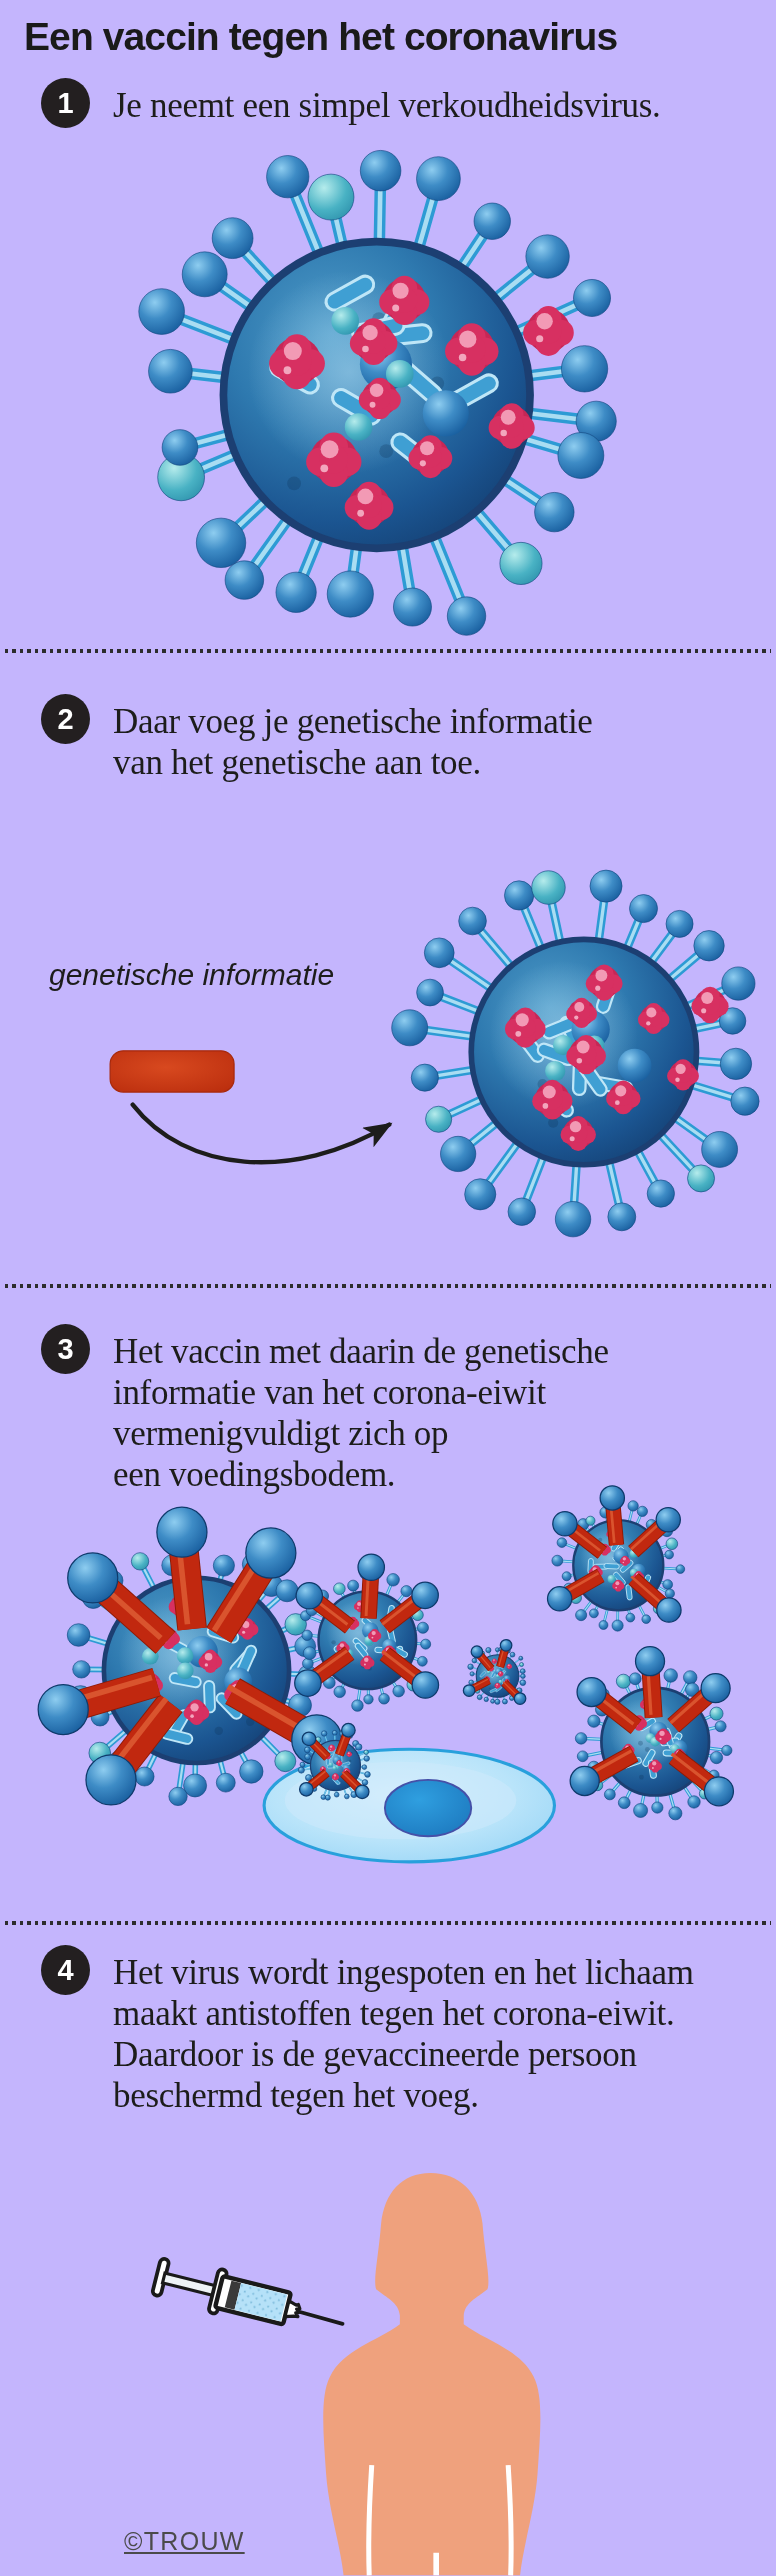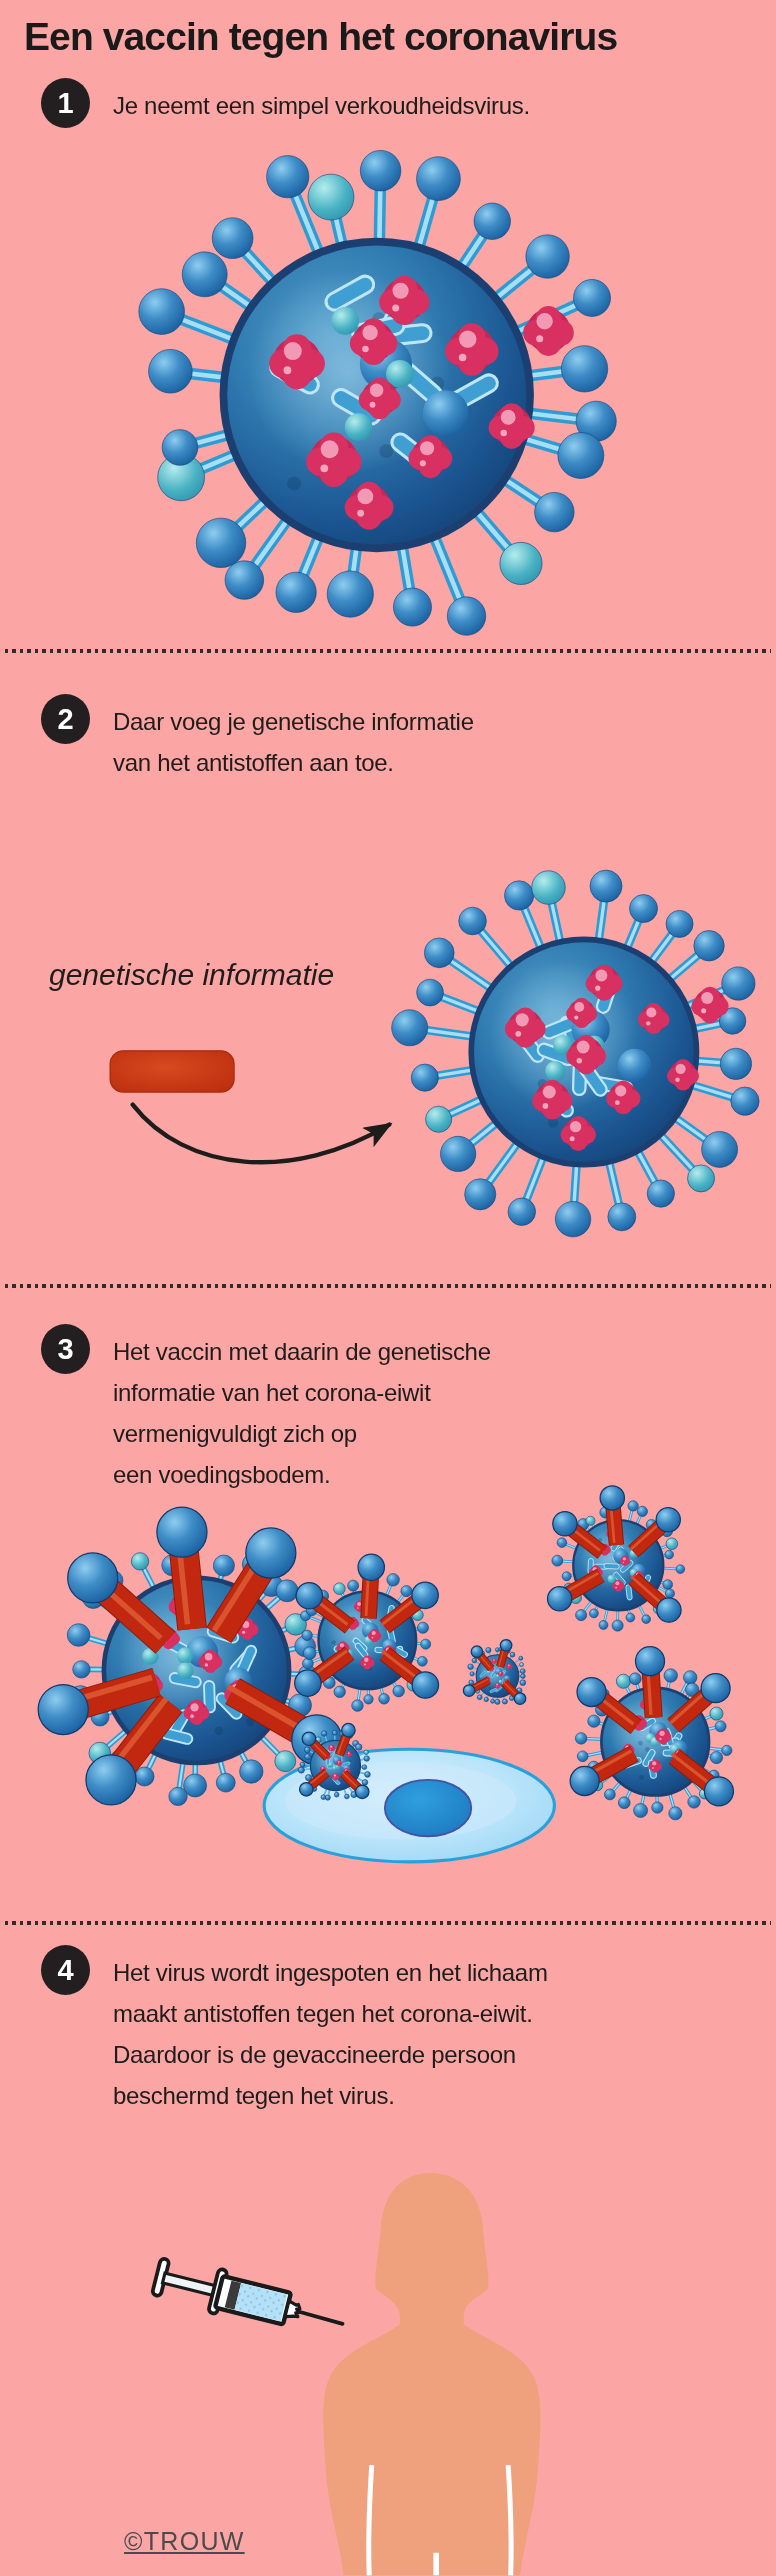--- a/index.html
+++ b/index.html
@@ -1,24 +1,24 @@
 <!DOCTYPE html>
 <html style="font-size:10px"><head>
 <meta charset="utf-8">
 <style>
   html,body{margin:0;padding:0;background:#fff;}
-  #stage{position:relative;width:776px;height:2576px;background:#fca5a5;overflow:hidden;
+  #stage{position:relative;width:776px;height:2576px;background:#c4b5fd;overflow:hidden;
          font-family:"Liberation Sans","DejaVu Sans",sans-serif;}
   .title{position:absolute;left:24px;top:15px;font-size:39px;font-weight:700;color:#1a1a1a;
          letter-spacing:-0.9px;white-space:nowrap;}
   .badge{position:absolute;left:41px;width:49px;height:50px;border-radius:50%;background:#231f20;
          color:#ffffff;font-size:29px;font-weight:700;display:flex;align-items:center;justify-content:center;}
   .badge.s1{top:78px}.badge.s2{top:694px}.badge.s3{top:1324px}.badge.s4{top:1945px}
-  .step-text{position:absolute;left:113px;font-size:24px;line-height:41px;color:#1d1d1b;
-             letter-spacing:-0.3px;white-space:nowrap;}
+  .step-text{position:absolute;left:113px;font-size:35px;line-height:41px;color:#1d1d1b;
+             letter-spacing:-0.3px;white-space:nowrap;font-family:Liberation Serif, serif;}
   .step-text.s1{top:85px}.step-text.s2{top:701px}.step-text.s3{top:1331px}.step-text.s4{top:1952px}
   .sep{position:absolute;left:5px;width:766px;height:3.8px;
        background:repeating-linear-gradient(90deg,#2d2d2d 0 3.1px,transparent 3.1px 7.5px);}
   .sep.p1{top:649px}.sep.p2{top:1284px}.sep.p3{top:1921px}
   .label-italic{position:absolute;left:49px;top:955px;font-size:30px;line-height:40px;
                 font-style:italic;color:#1d1d1b;white-space:nowrap;}
   .credit{position:absolute;left:124px;top:2527px;font-size:25px;color:#4b4b4b;letter-spacing:1.3px;text-decoration:underline;}
   #art{position:absolute;left:0;top:0;width:776px;height:2576px;}
 </style>
 </head>
@@ -31,33 +31,33 @@
   <div class="badge s1">1</div>
   <div class="badge s2">2</div>
   <div class="badge s3">3</div>
   <div class="badge s4">4</div>
 
   <div class="step-text s1">
     <div>Je neemt een simpel verkoudheidsvirus.</div>
   </div>
   <div class="step-text s2">
     <div>Daar voeg je genetische informatie</div>
-    <div>van het antistoffen aan toe.</div>
+    <div>van het genetische aan toe.</div>
   </div>
   <div class="step-text s3">
     <div>Het vaccin met daarin de genetische</div>
     <div>informatie van het corona-eiwit</div>
     <div>vermenigvuldigt zich op</div>
     <div>een voedingsbodem.</div>
   </div>
   <div class="step-text s4">
     <div>Het virus wordt ingespoten en het lichaam</div>
     <div>maakt antistoffen tegen het corona-eiwit.</div>
     <div>Daardoor is de gevaccineerde persoon</div>
-    <div>beschermd tegen het virus.</div>
+    <div>beschermd tegen het voeg.</div>
   </div>
 
   <div class="sep p1"></div>
   <div class="sep p2"></div>
   <div class="sep p3"></div>
 
   <div class="label-italic">
     <div>genetische informatie</div>
   </div>
 

